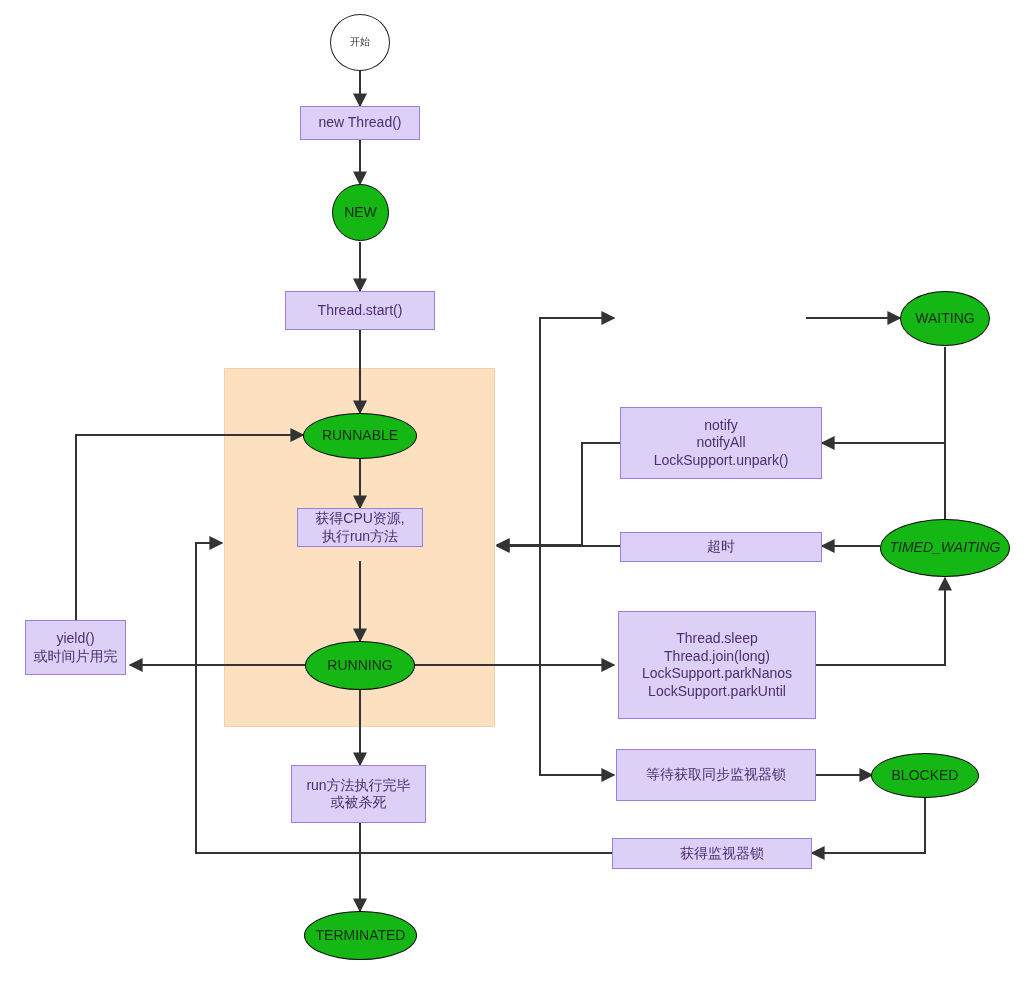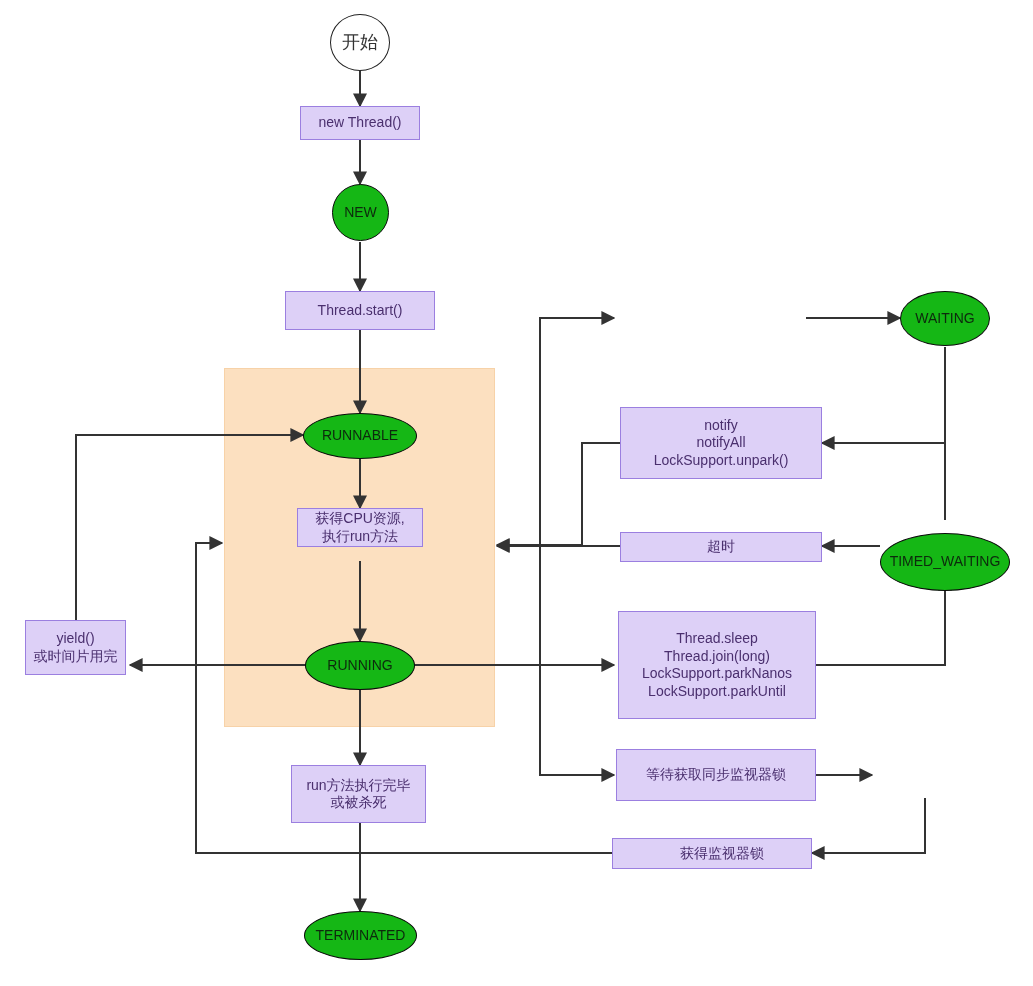--- a/index.html
+++ b/index.html
@@ -52,21 +52,21 @@
     border: 1.5px solid #0a0a0a;
     border-radius: 50%;
     color: #0d2a0d;
     font-size: 14px;
   }
   .start {
     background: #ffffff;
     border: 1.5px solid #222222;
     border-radius: 50%;
     color: #333333;
-    font-size: 18px;
+    font-size: 10px;
   }
 </style>
 </head>
 <body>
 
 <div id="canvas">
 
   <div class="region" style="left:224px; top:368px; width:271px; height:359px;"></div>
 
   <svg id="edges" viewBox="0 0 1033 986">
@@ -152,25 +152,26 @@
 
 
   <div class="node state" style="left:900px; top:291px; width:90px; height:55px;">WAITING</div>
 
   <div class="node proc" style="left:620px; top:407px; width:202px; height:72px;">notify
 notifyAll
 LockSupport.unpark()</div>
 
   <div class="node proc" style="left:620px; top:532px; width:202px; height:30px;text-align:right;">超时</div>
 
-  <div class="node state" style="left:880px; top:533px; width:130px; height:58px;">TIMED_WAITING</div>
+  <div class="node state" style="left:880px; top:519px; width:130px; height:58px;font-style:italic;">TIMED_WAITING</div>
 
   <div class="node proc" style="left:616px; top:749px; width:200px; height:52px;">等待获取同步监视器锁</div>
 
   <div class="node proc" style="left:618px; top:611px; width:198px; height:108px;">Thread.sleep
 Thread.join(long)
 LockSupport.parkNanos
 LockSupport.parkUntil</div>
 
+  <div class="node state" style="left:871px; top:753px; width:108px; height:45px;">BLOCKED</div>
 
   <div class="node proc" style="left:612px; top:838px; width:200px; height:31px;padding-left:20px;">获得监视器锁</div>
 
 </div>
 
 </body></html>

